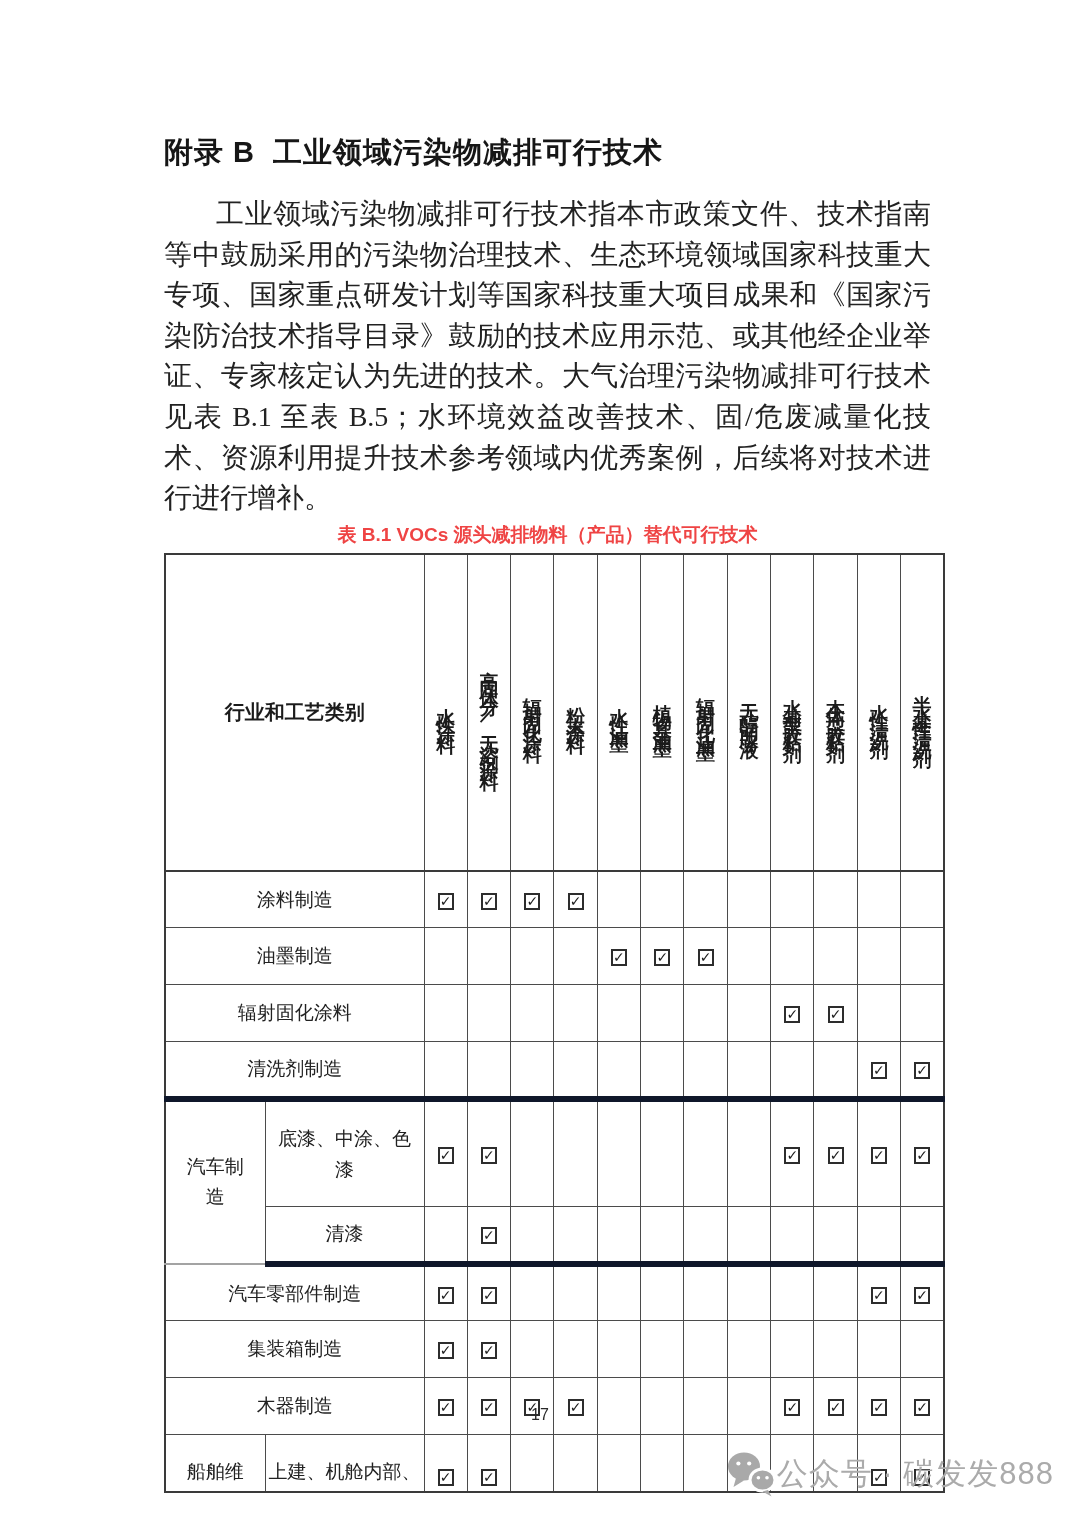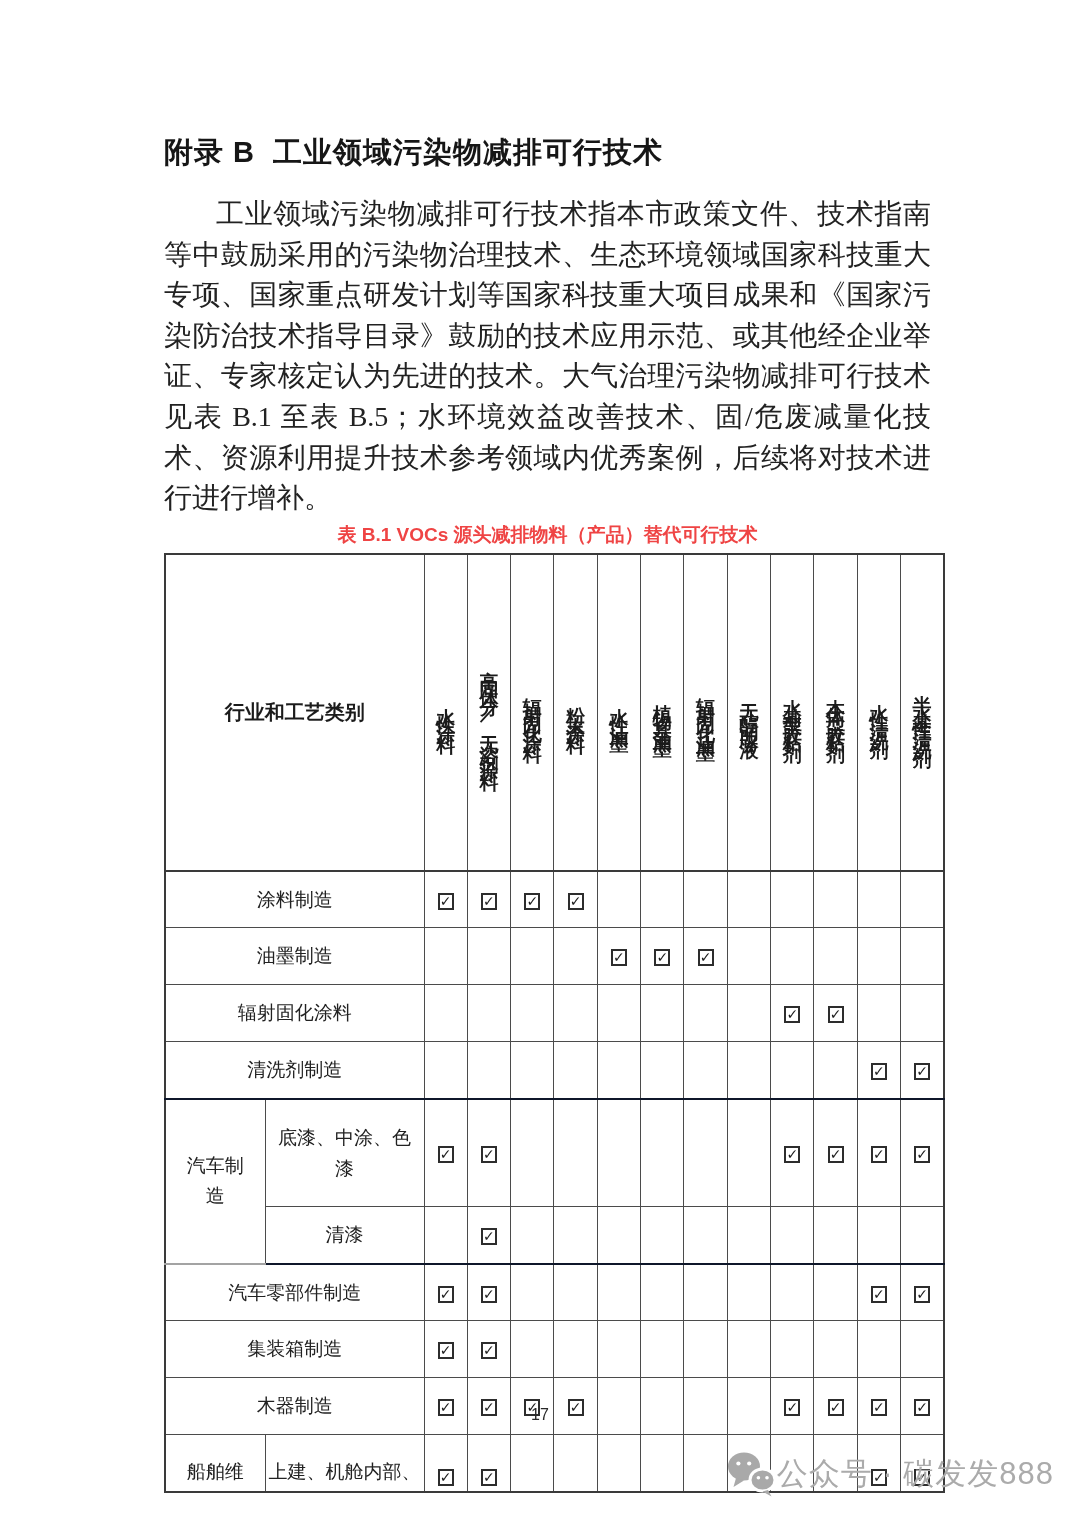--- a/index.html
+++ b/index.html
@@ -67,21 +67,21 @@
     font-weight:bold;
     line-height:1.05;
     color:#1b1b1b;
   }
   .doc-table tbody td { height:57px; font-size:19px; color:#222; }
   .label-cell { padding:0 6px; }
   .group-cell { padding:0 15px; line-height:30px; }
 
   tr.r4 td { height:108px; }
   tr.r4 .label-cell { padding:0 12px; line-height:31px; }
-  tr.r3 td, tr.r5 td { border-bottom:2px solid #0f172a; }
+  tr.r3 td, tr.r5 td { border-bottom:6px solid #0f172a; }
   tr.r4 .group-cell { border-bottom:2px solid #a3a3a3; }
   tr.r9 td { vertical-align:bottom; padding-bottom:4px; }
   tr.r9 .label-cell { padding:0 3px 6px 3px; }
 
   .cb {
     display:inline-block;
     width:16px; height:17px;
     border:2px solid #2d2d2d;
     line-height:13px;
     font-size:14px;

